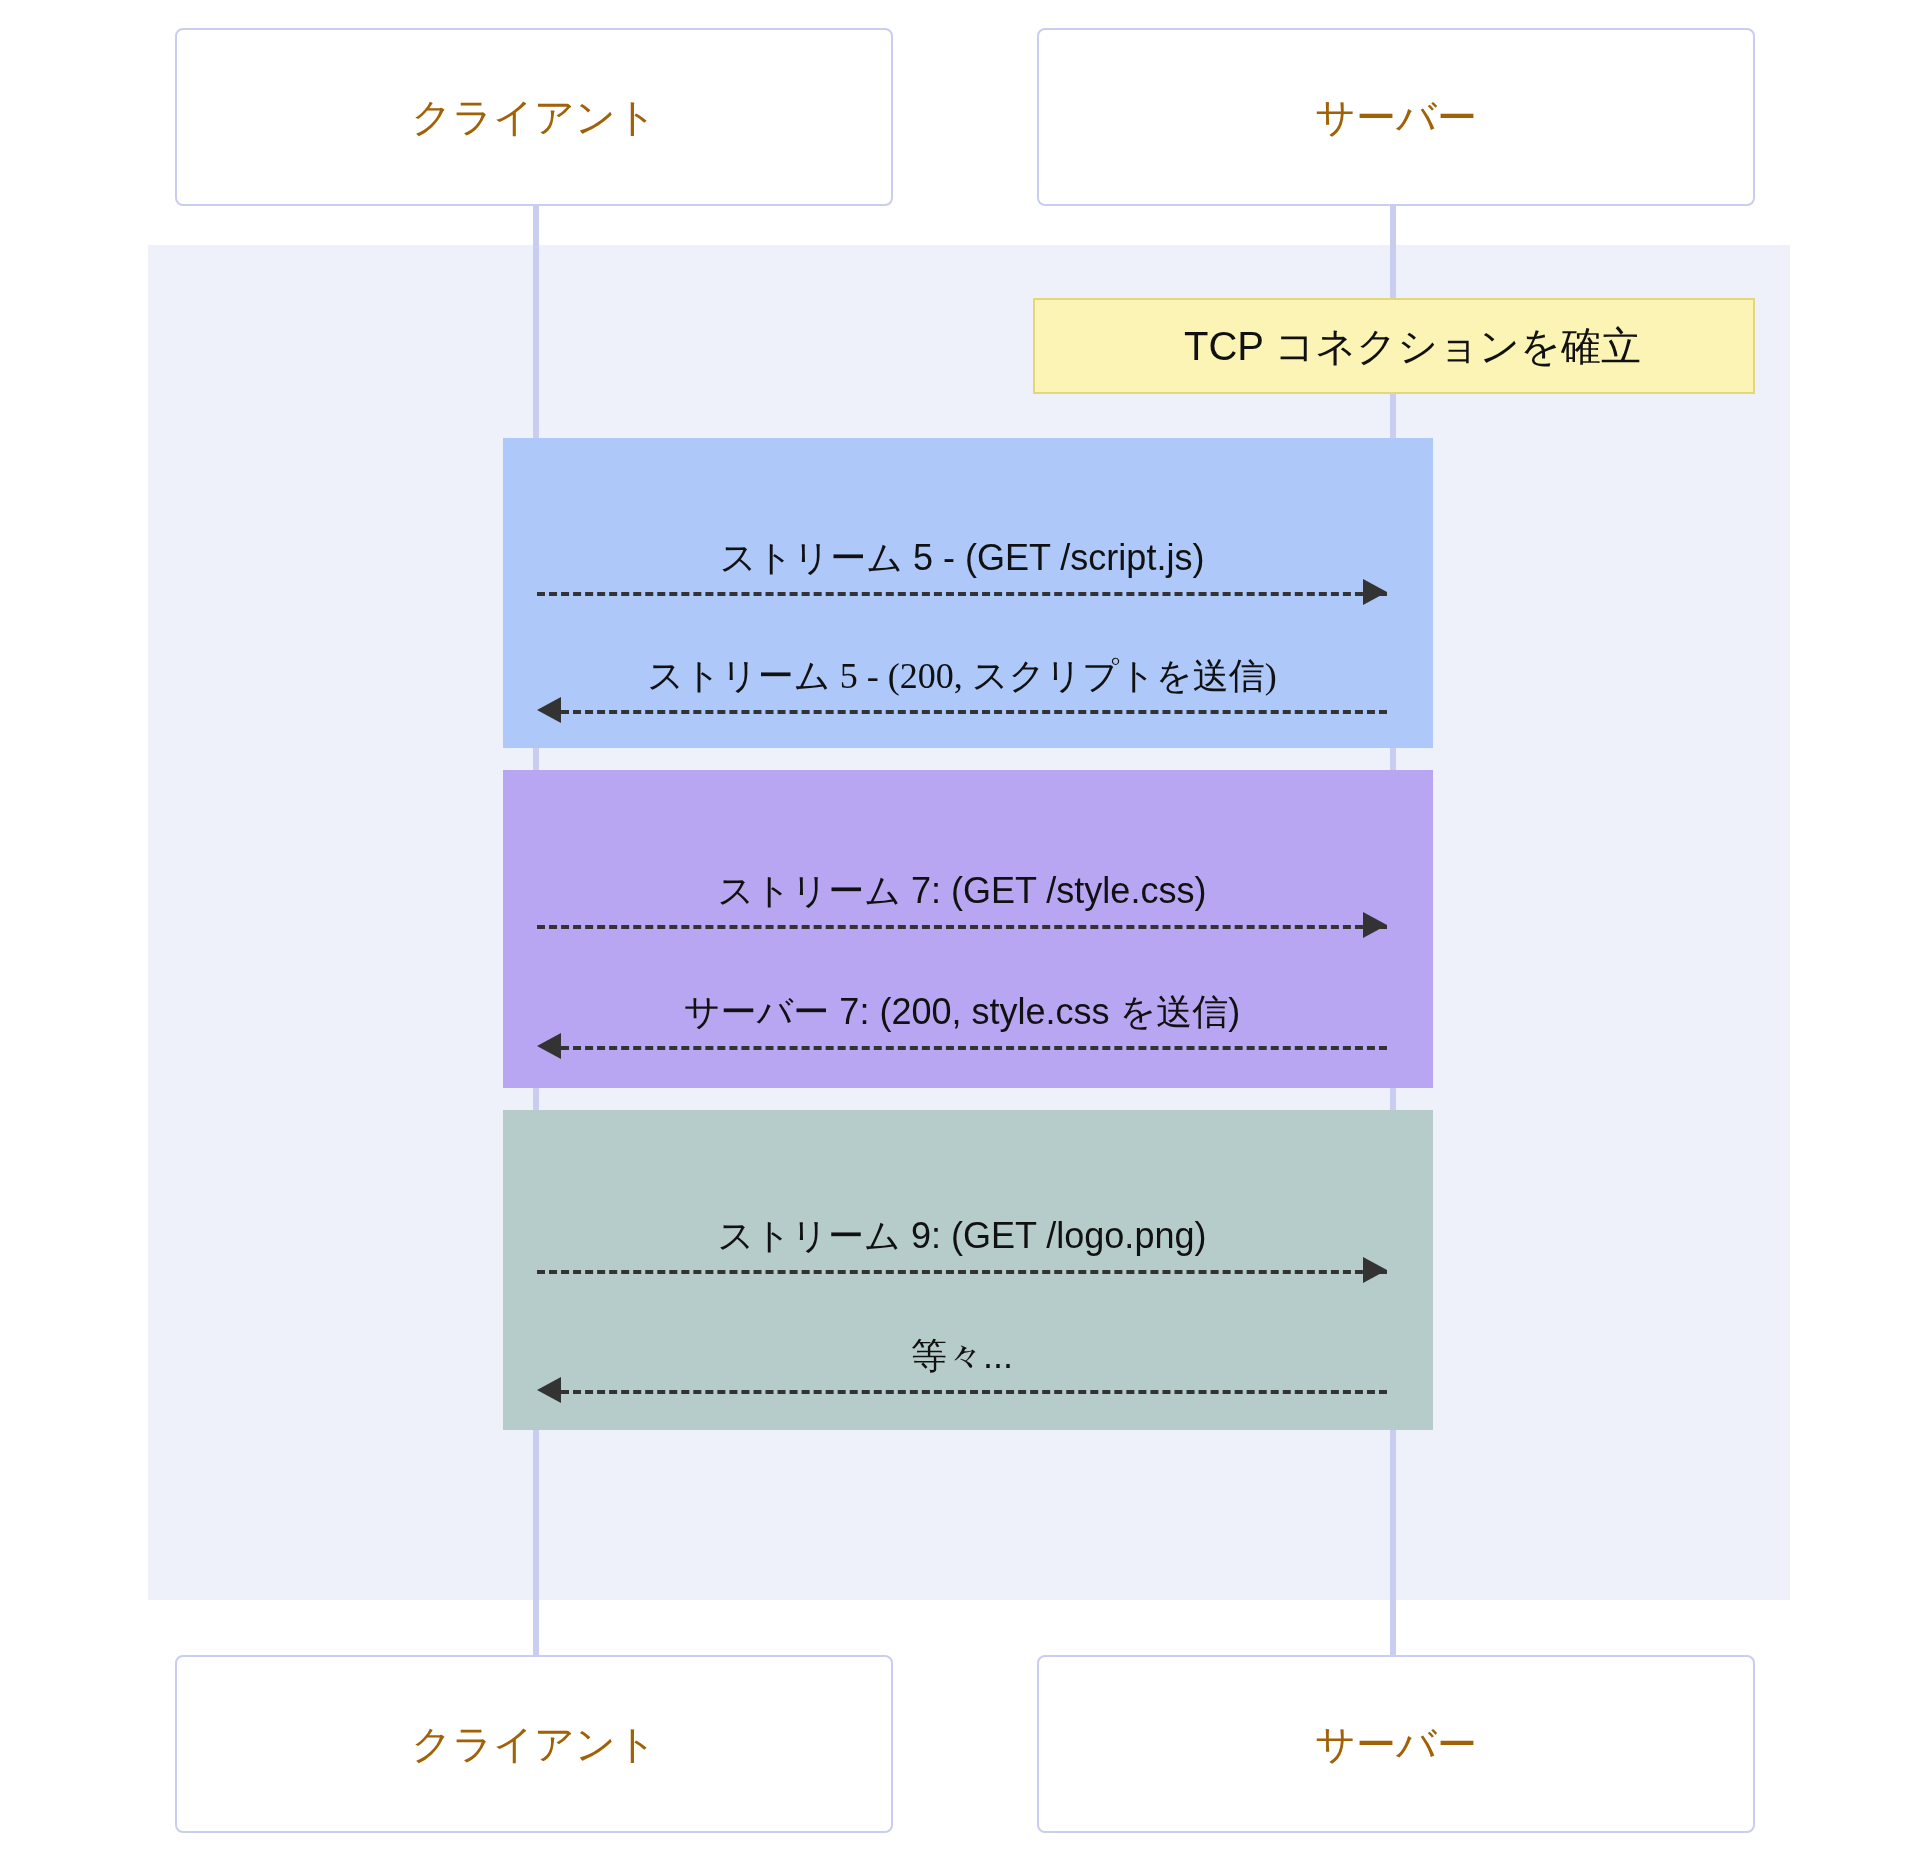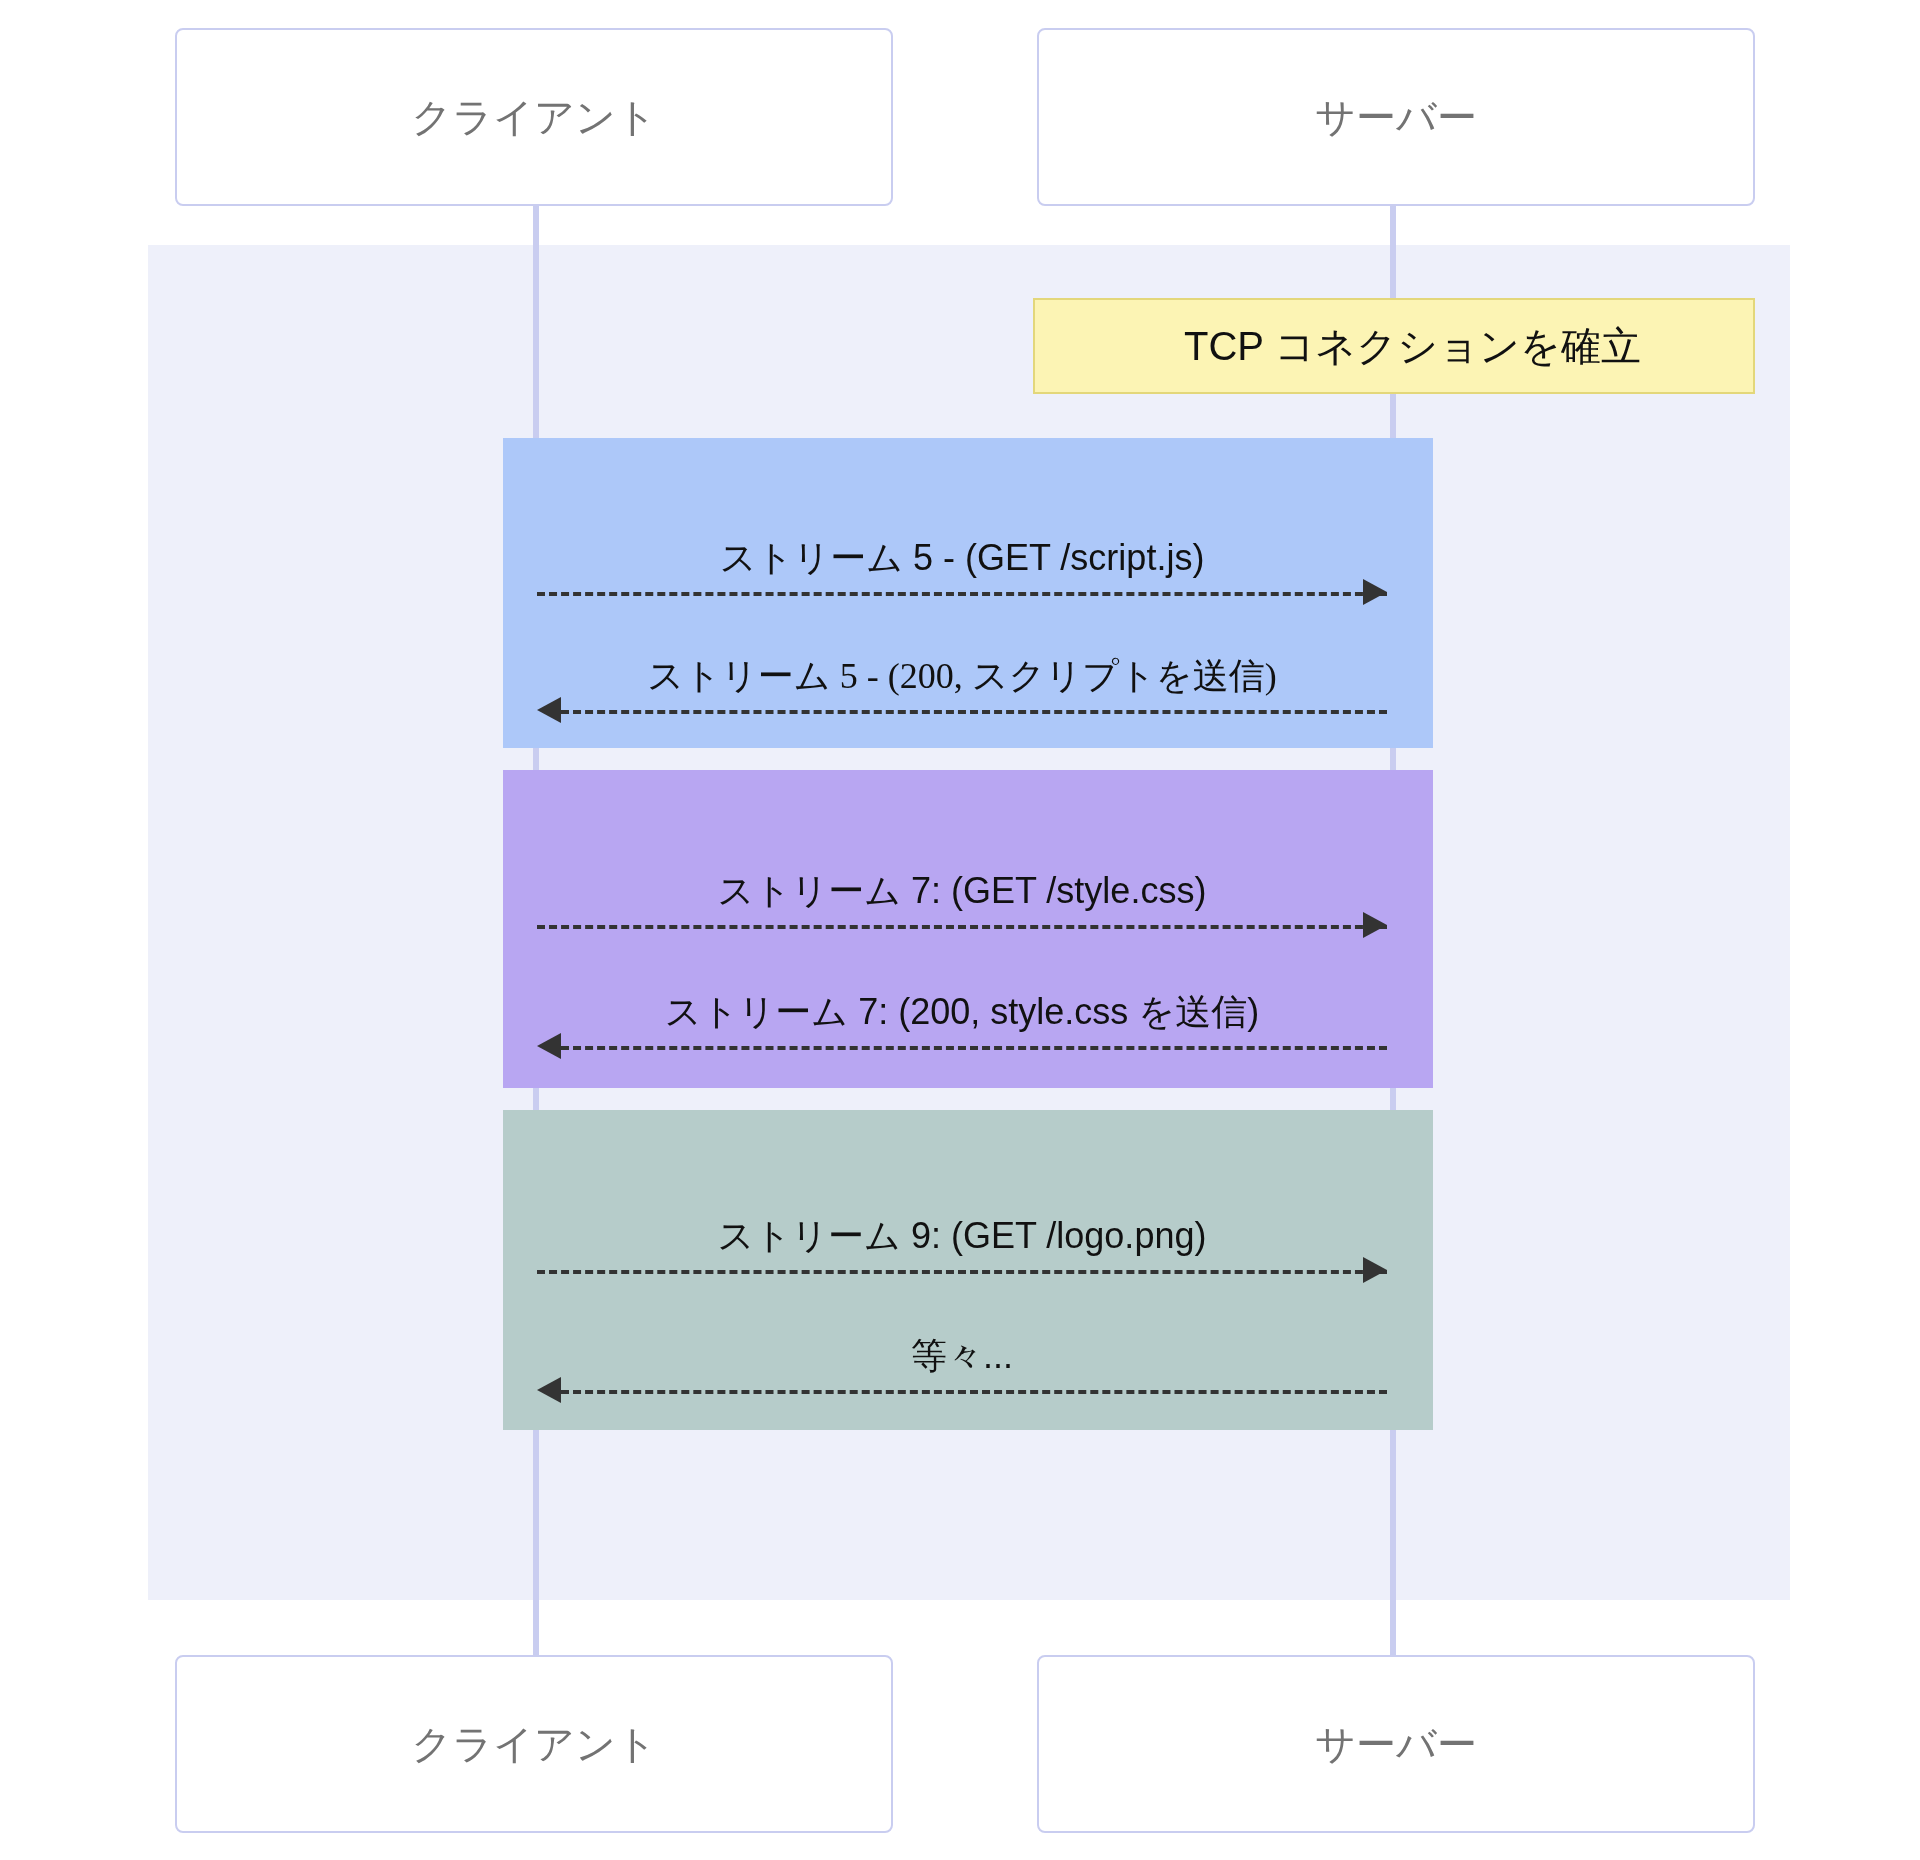--- a/index.html
+++ b/index.html
@@ -28,21 +28,21 @@
     border: 2px solid #c9cdf0;
     border-radius: 8px;
     display: flex;
     align-items: center;
     justify-content: center;
     z-index: 6;
   }
   .actor-label {
     font-size: 40px;
     line-height: 1.1;
-    color: #737373;
+    color: #a16207;
     white-space: nowrap;
   }
 
   
   .lifeline {
     position: absolute;
     width: 6px;
     background: #c9cdf0;
     z-index: 1;
   }
@@ -152,21 +152,21 @@
     <div class="arrow-head left" style="left:0px;"></div>
   </div>
 
   <div class="msg" style="left:537px; top:925px; width:850px;">
     <span class="msg-text" style="left:50%; top:-58px;">ストリーム 7: (GET /style.css)</span>
     <div class="msg-line" style="width:850px;"></div>
     <div class="arrow-head right" style="left:826px;"></div>
   </div>
 
   <div class="msg" style="left:537px; top:1046px; width:850px;">
-    <span class="msg-text" style="left:50%; top:-58px;">ストリーム 7: (200, style.css を送信)</span>
+    <span class="msg-text" style="left:50%; top:-58px;">サーバー 7: (200, style.css を送信)</span>
     <div class="msg-line" style="left:24px; width:826px;"></div>
     <div class="arrow-head left" style="left:0px;"></div>
   </div>
 
   <div class="msg" style="left:537px; top:1270px; width:850px;">
     <span class="msg-text" style="left:50%; top:-58px;">ストリーム 9: (GET /logo.png)</span>
     <div class="msg-line" style="width:850px;"></div>
     <div class="arrow-head right" style="left:826px;"></div>
   </div>
 

